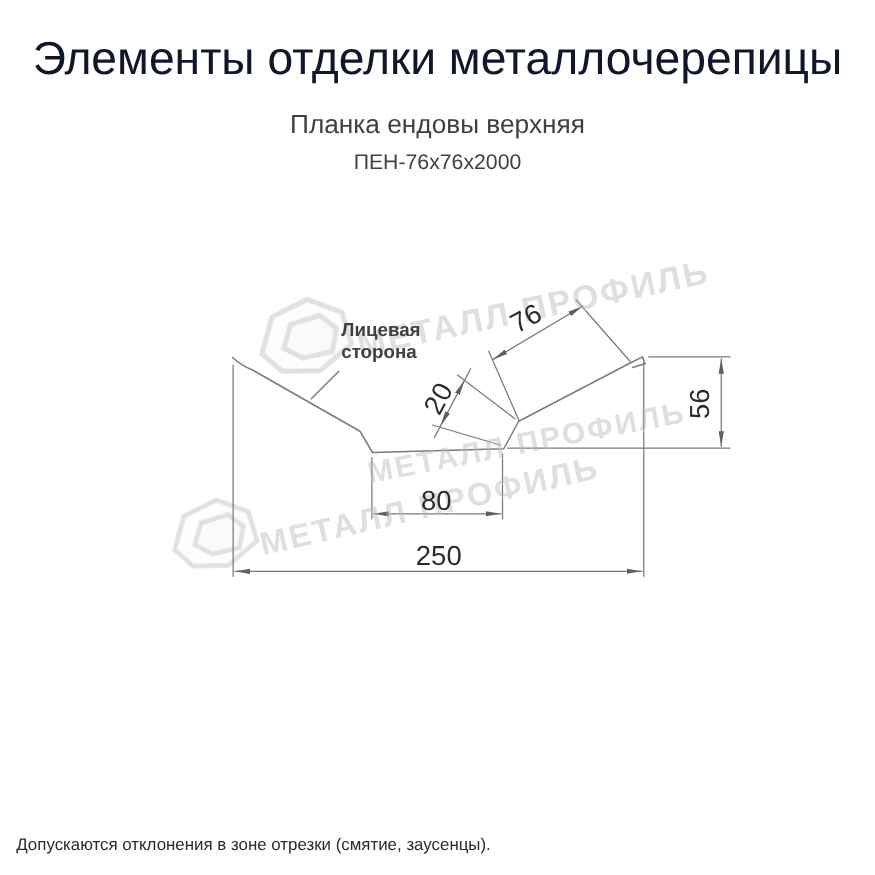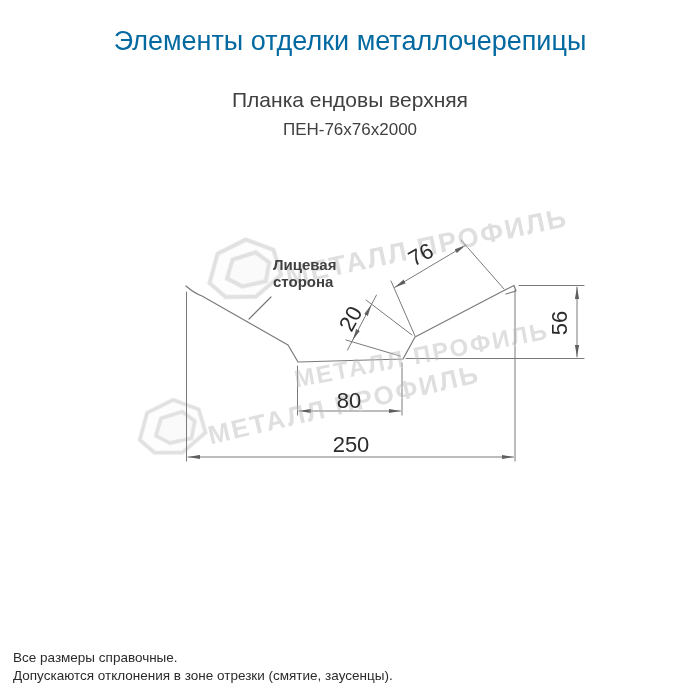--- a/index.html
+++ b/index.html
@@ -2,21 +2,21 @@
 <html><head>
 <meta charset="utf-8">
 <style>
   html,body{margin:0;padding:0;}
   #page{
     position:relative;width:700px;height:700px;background:#ffffff;overflow:hidden;
     font-family:"Liberation Sans", sans-serif;
   }
   .t{position:absolute;color:#404040;white-space:pre;}
   .center{left:0;right:0;text-align:center;white-space:normal;}
-  #title{top:26px;font-size:27px;color:#0369a1;}
+  #title{top:26px;font-size:37px;color:#0f172a;}
   #prod-name{top:88px;font-size:21px;}
   #prod-code{top:120px;font-size:17px;}
   #face-label{left:273px;top:256px;width:74px;font-size:15px;line-height:17px;white-space:normal;font-weight:bold;}
   .dim{font-size:22px;color:#2b2b2b;text-align:center;}
   #dim76{left:399px;top:242px;width:44px;transform:rotate(-29deg);}
   #dim20{left:333px;top:306px;width:36px;transform:rotate(-62deg);}
   #dim80{left:327px;top:388px;width:44px;}
   #dim250{left:318px;top:432px;width:66px;}
   #dim56{left:538px;top:310px;width:44px;transform:rotate(-90deg);}
   .foot{left:13px;font-size:13.5px;color:#2b2b2b;}
@@ -87,16 +87,15 @@
   <div class="t center" id="prod-name">Планка ендовы верхняя</div>
   <div class="t center" id="prod-code">ПЕН-76х76х2000</div>
 
   <div class="t" id="face-label">Лицевая сторона</div>
   <div class="t dim" id="dim76">76</div>
   <div class="t dim" id="dim20">20</div>
   <div class="t dim" id="dim80">80</div>
   <div class="t dim" id="dim250">250</div>
   <div class="t dim" id="dim56">56</div>
 
-  <div class="t foot" id="foot1">Все размеры справочные.</div>
   <div class="t foot" id="foot2">Допускаются отклонения в зоне отрезки (смятие, заусенцы).</div>
 
 </div>
 
 </body></html>

